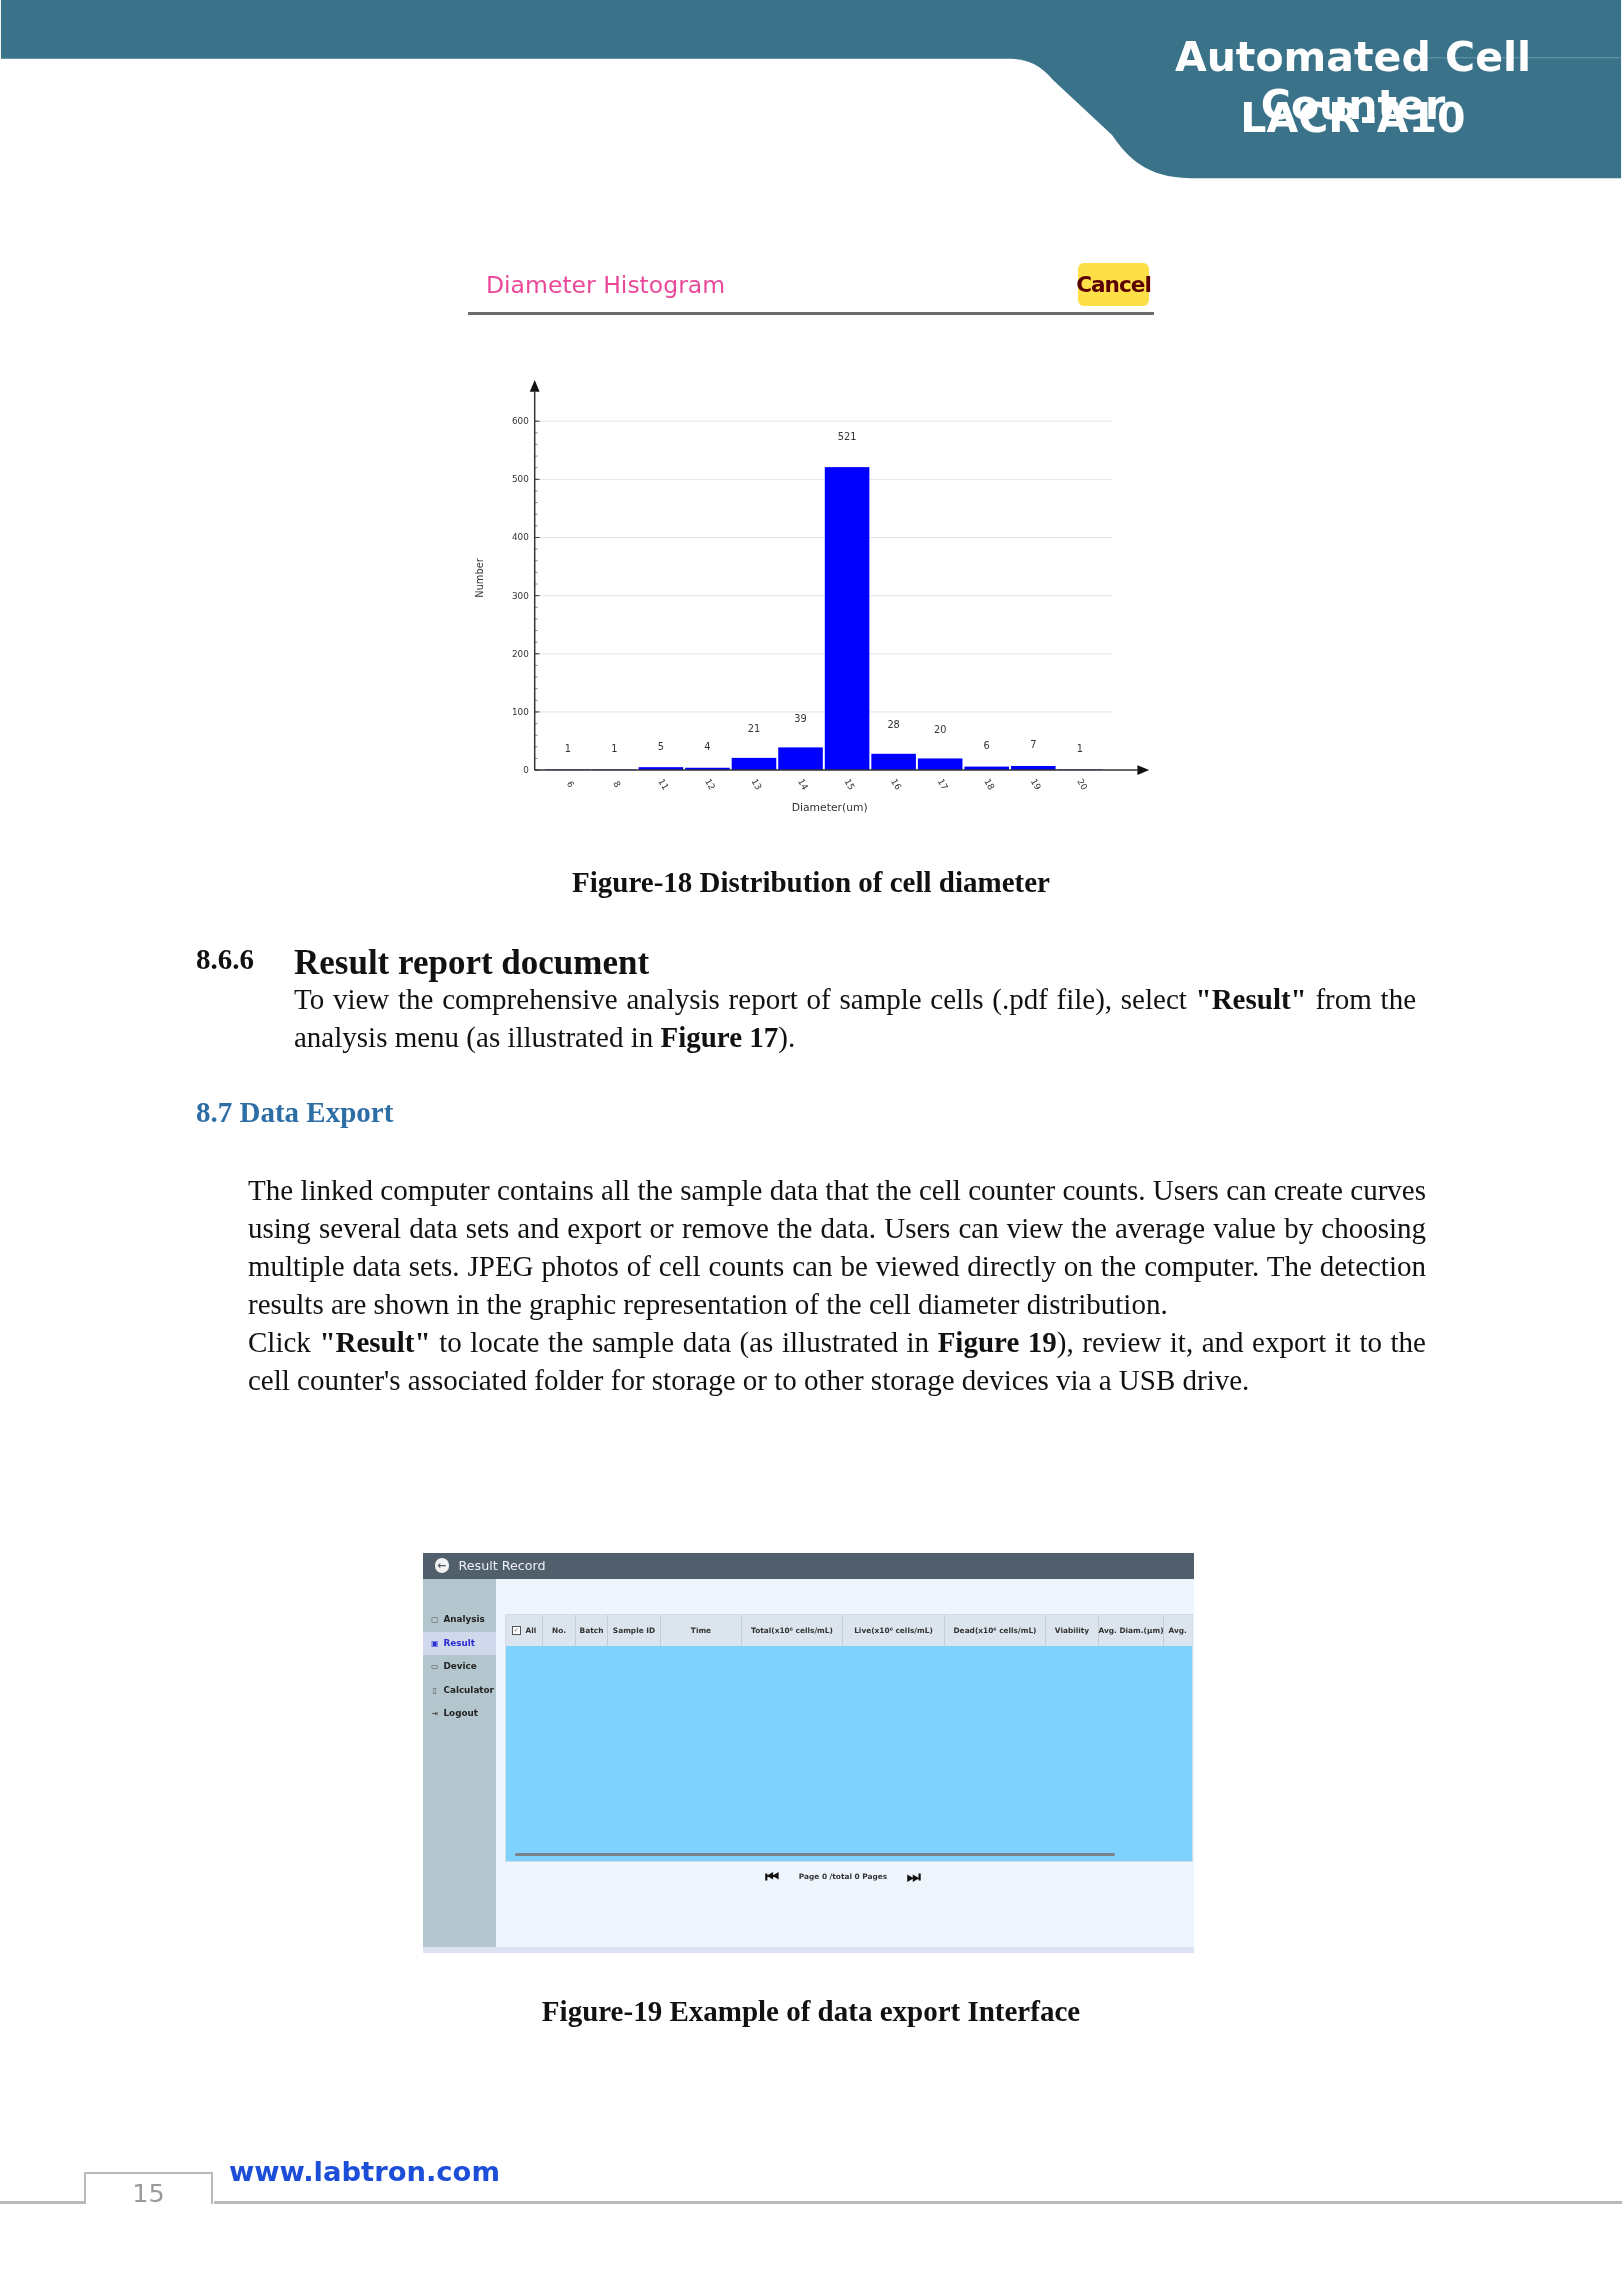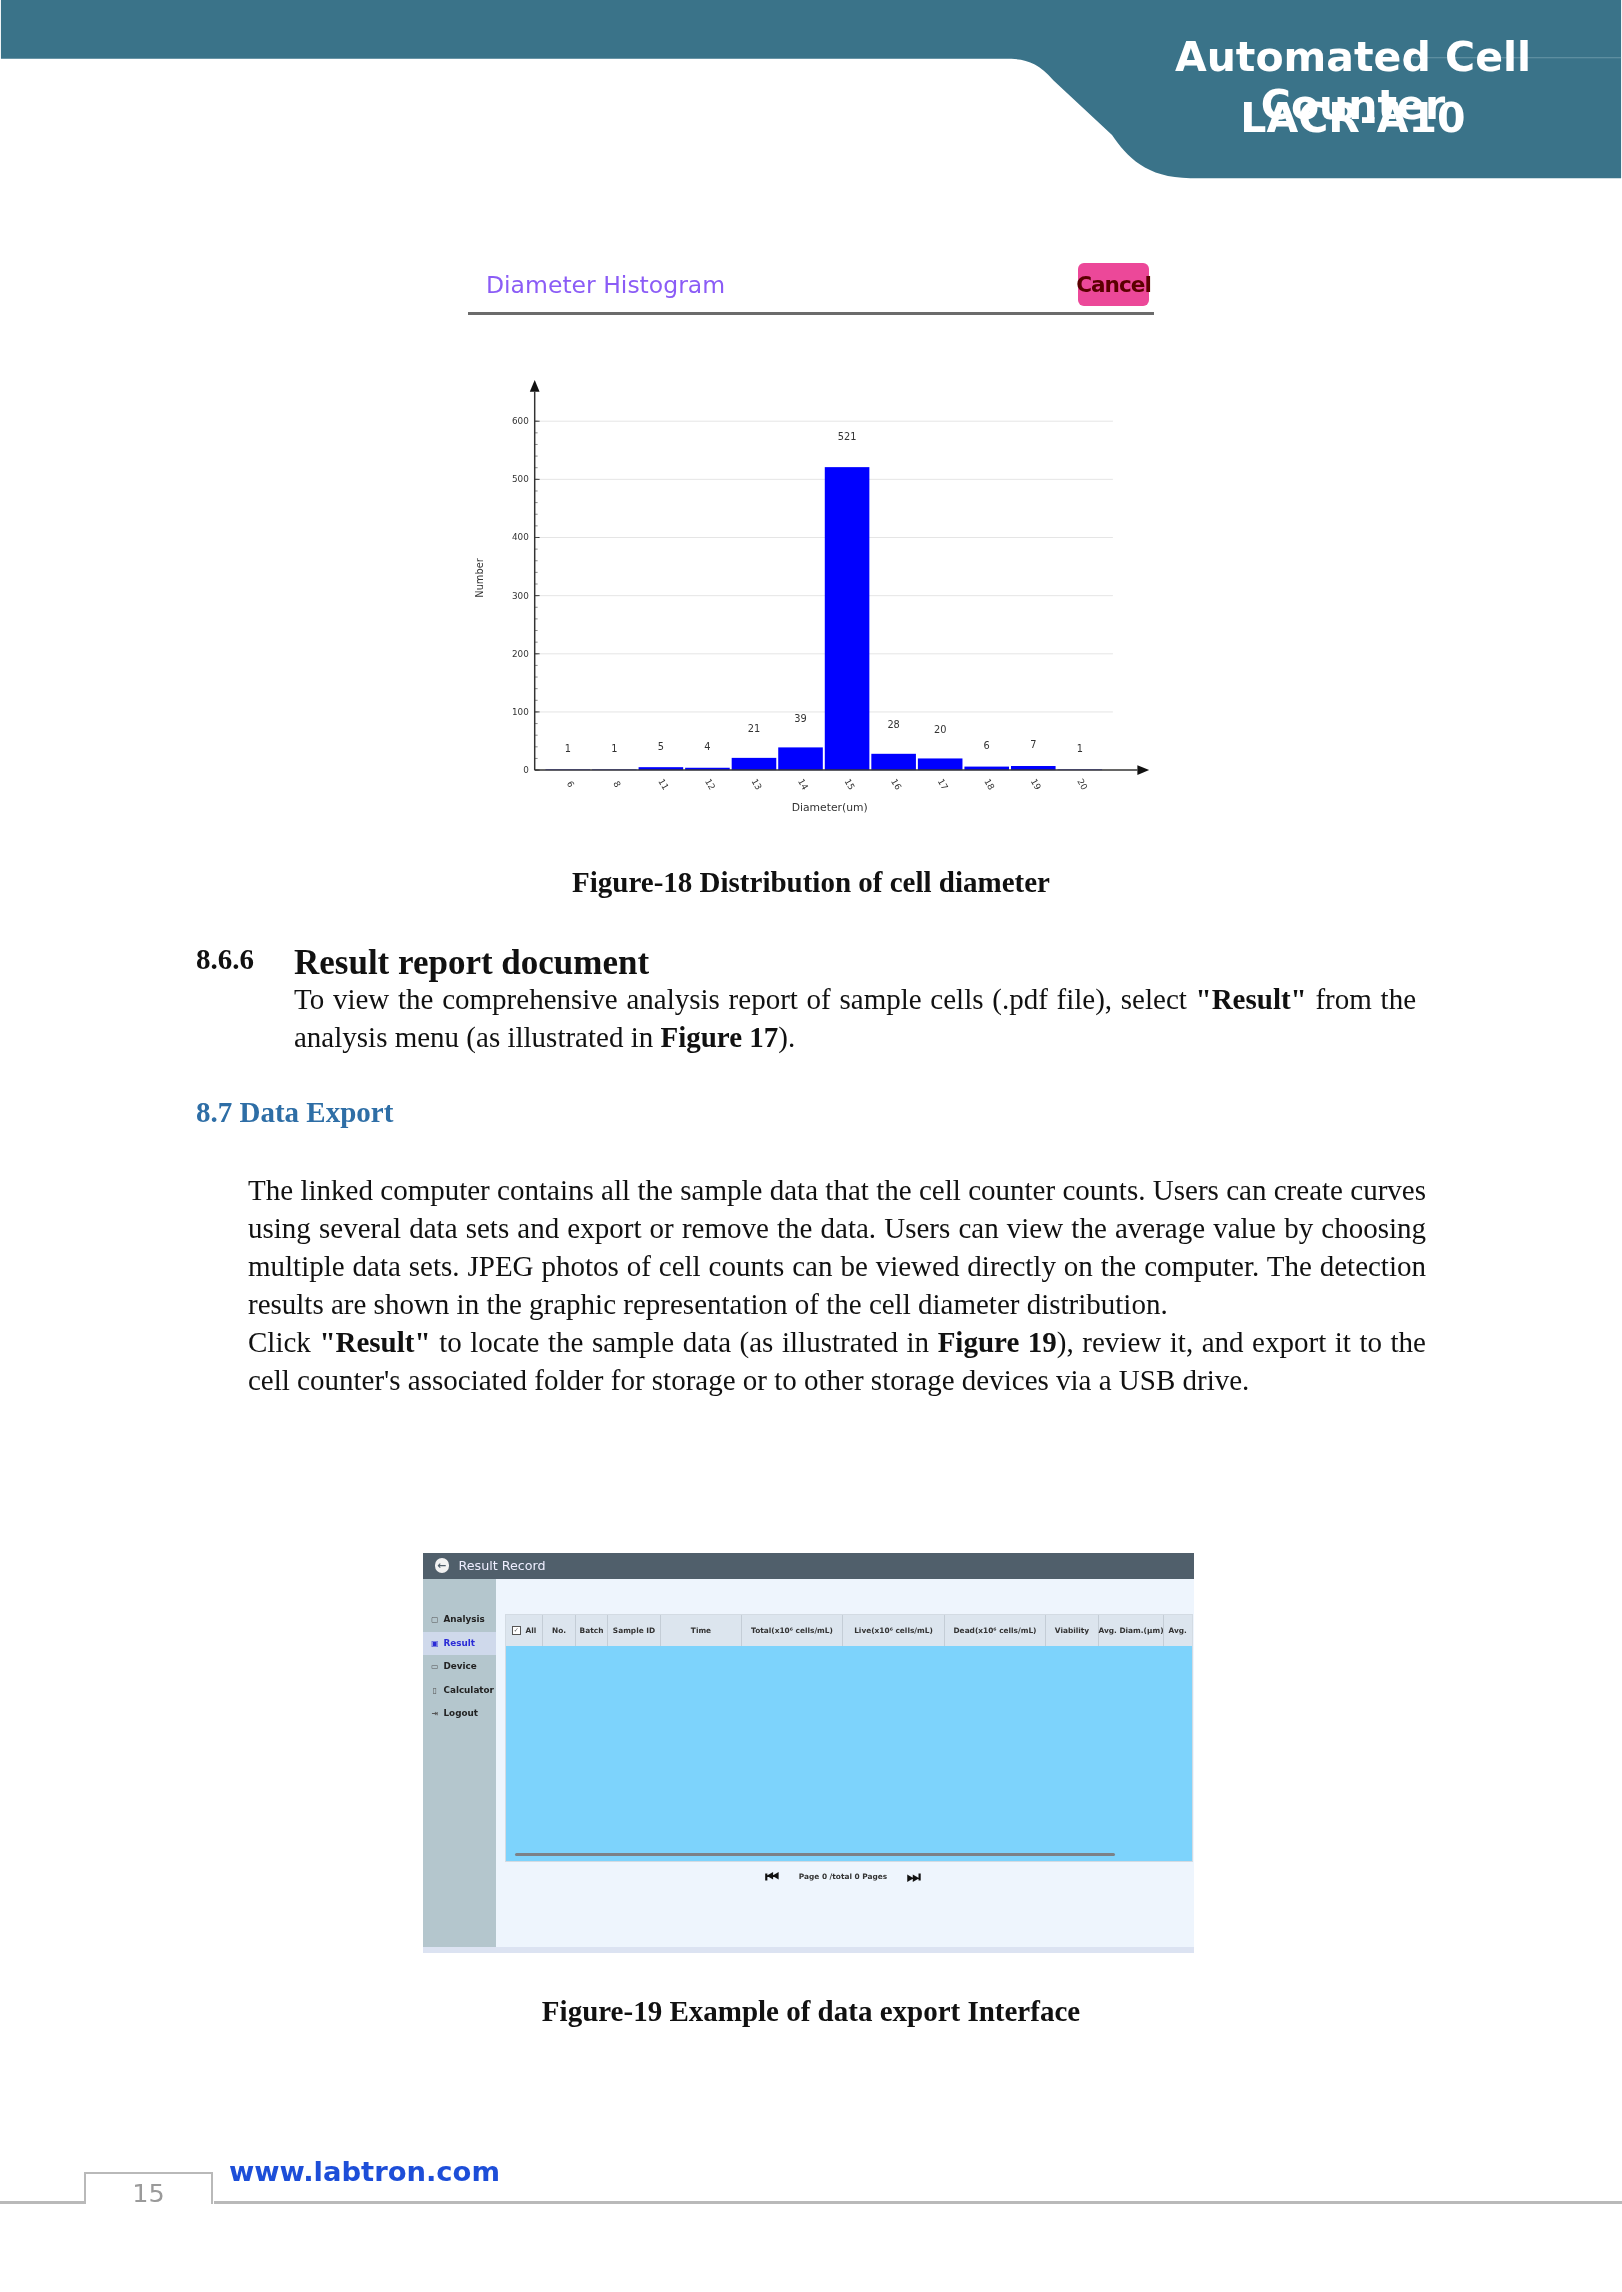--- a/index.html
+++ b/index.html
@@ -8,23 +8,23 @@
   .abs { position:absolute; }
 
   
   #hdr-svg { position:absolute; left:0; top:0; }
   .hdr-title { position:absolute; right:0; width:510px; text-align:center; color:#ffffff;
     font-family:"DejaVu Sans", sans-serif; font-weight:bold; letter-spacing:0px; }
   .hdr-t1 { top:33px; font-size:41px; left:1098px; width:510px; }
   .hdr-t2 { top:94px; font-size:41px; left:1098px; width:510px; }
 
   
-  .hist-title { left:486px; top:271px; font-family:"DejaVu Sans", sans-serif; font-size:23.5px; color:#8b5cf6; }
+  .hist-title { left:486px; top:271px; font-family:"DejaVu Sans", sans-serif; font-size:23.5px; color:#ec4899; }
   .hist-sep { left:468px; top:312px; width:686px; height:2.9px; background:#6b6b6b; }
-  .cancel-btn { left:1078px; top:263px; width:71px; height:43px; background:#ec4899; border-radius:5.9px;
+  .cancel-btn { left:1078px; top:263px; width:71px; height:43px; background:#fde047; border-radius:5.9px;
     color:#5a0000; font-family:"DejaVu Sans", sans-serif; font-weight:bold; font-size:21.6px;
     display:flex; align-items:center; justify-content:center; letter-spacing:-1px; }
   #chart { position:absolute; left:461px; top:333px; }
 
   .caption { position:absolute; left:0; width:1622px; text-align:center; font-weight:bold; font-size:29px; }
 
   .sec-num { left:196px; top:943px; font-size:29px; font-weight:bold; }
   .sec-title { left:294px; top:943px; font-size:35px; font-weight:bold; }
   .para { position:absolute; font-size:29px; line-height:38px; text-align:justify; }
   .para-866 { left:294px; top:980px; width:1122px; }

